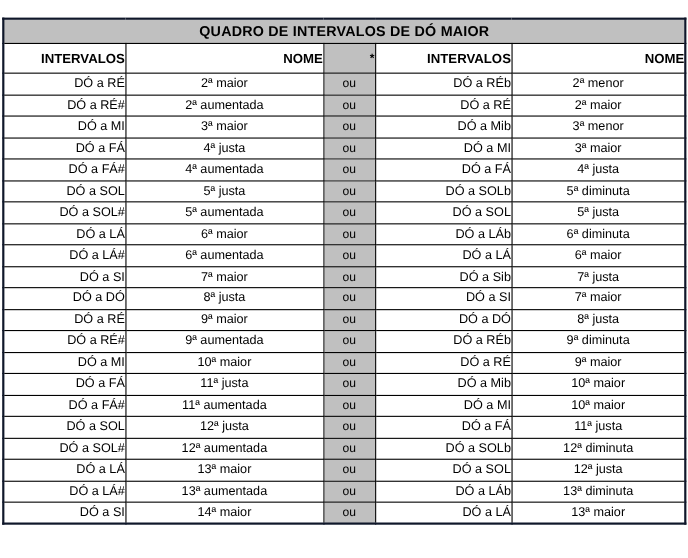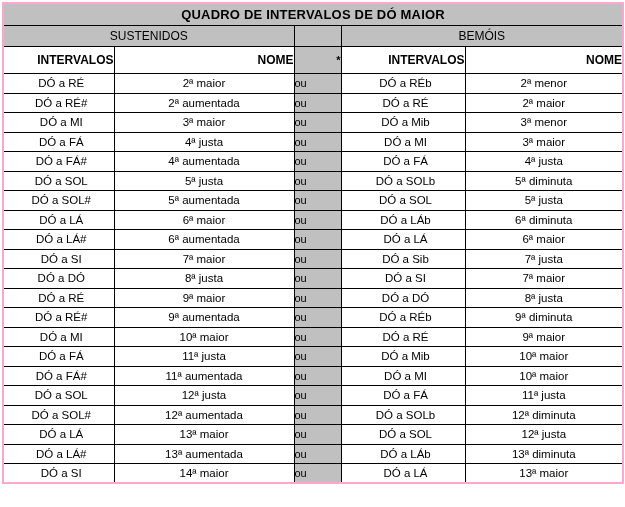--- a/index.html
+++ b/index.html
@@ -7,25 +7,25 @@
     padding: 0;
     background: #ffffff;
     width: 625px;
     height: 507px;
     font-family: "Liberation Sans", sans-serif;
     color: #000000;
   }
   table.quadro {
     position: absolute;
     left: 2px;
-    top: 2px;
+    top: 16px;
     width: 620px;
     border-collapse: collapse;
     table-layout: fixed;
-    border: 2px solid #f9a8d4;
+    border: 2px solid #0f172a;
   }
   th, td {
     border: 1px solid #000000;
     padding: 0;
     overflow: hidden;
     white-space: nowrap;
     vertical-align: middle;
   }
   .gray { background: #C0C0C0; }
   tr.title-row th {
@@ -53,49 +53,45 @@
   tr.colhead-row th.gray {
     background: #C0C0C0;
     font-size: 11px;
   }
   tbody tr { height: 19.5px; }
   tbody td {
     font-size: 11.5px;
     background: #ffffff;
   }
   td.col-int {
-    text-align: center;
+    text-align: right;
     padding-left: 5px;
   }
   td.col-nome { text-align: center; margin-left: 16px; }
   td.col-ou {
+    text-align: center;
     background: #C0C0C0;
     font-size: 11px;
   }
 </style>
 </head>
 <body>
 
 <table class="quadro">
   <colgroup>
     <col style="width:111px">
     <col style="width:180px">
     <col style="width:47px">
     <col style="width:124px">
     <col style="width:158px">
   </colgroup>
   <thead>
     <tr class="title-row">
       <th colspan="5">QUADRO DE INTERVALOS DE DÓ MAIOR</th>
     </tr>
-    <tr class="group-row">
-      <th colspan="2">SUSTENIDOS</th>
-      <th></th>
-      <th colspan="2">BEMÓIS</th>
-    </tr>
     <tr class="colhead-row">
       <th>INTERVALOS</th>
       <th>NOME</th>
       <th class="gray">*</th>
       <th>INTERVALOS</th>
       <th>NOME</th>
     </tr>
   </thead>
   <tbody>
       <tr>

